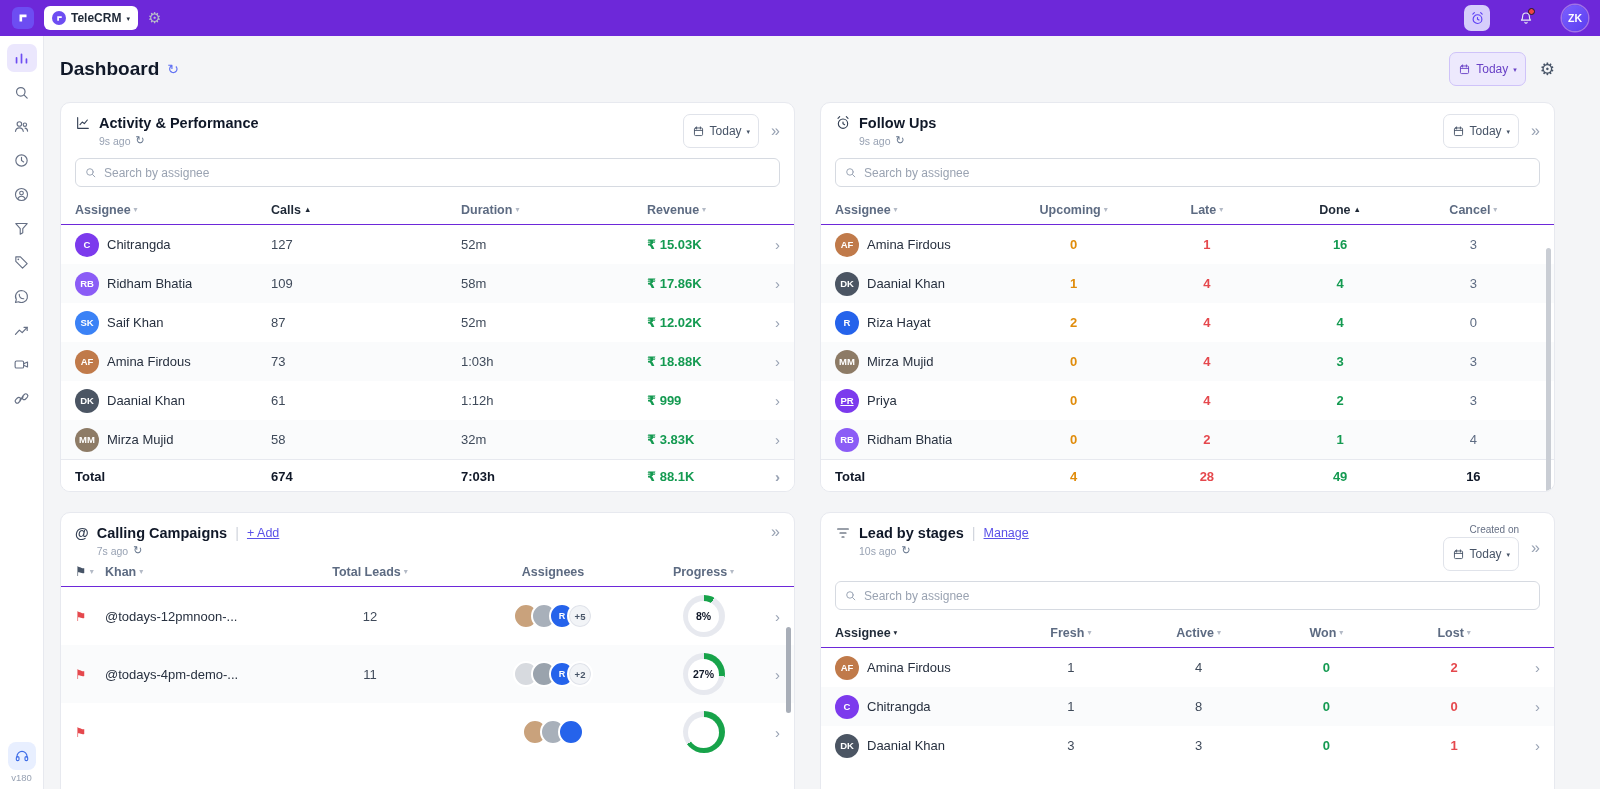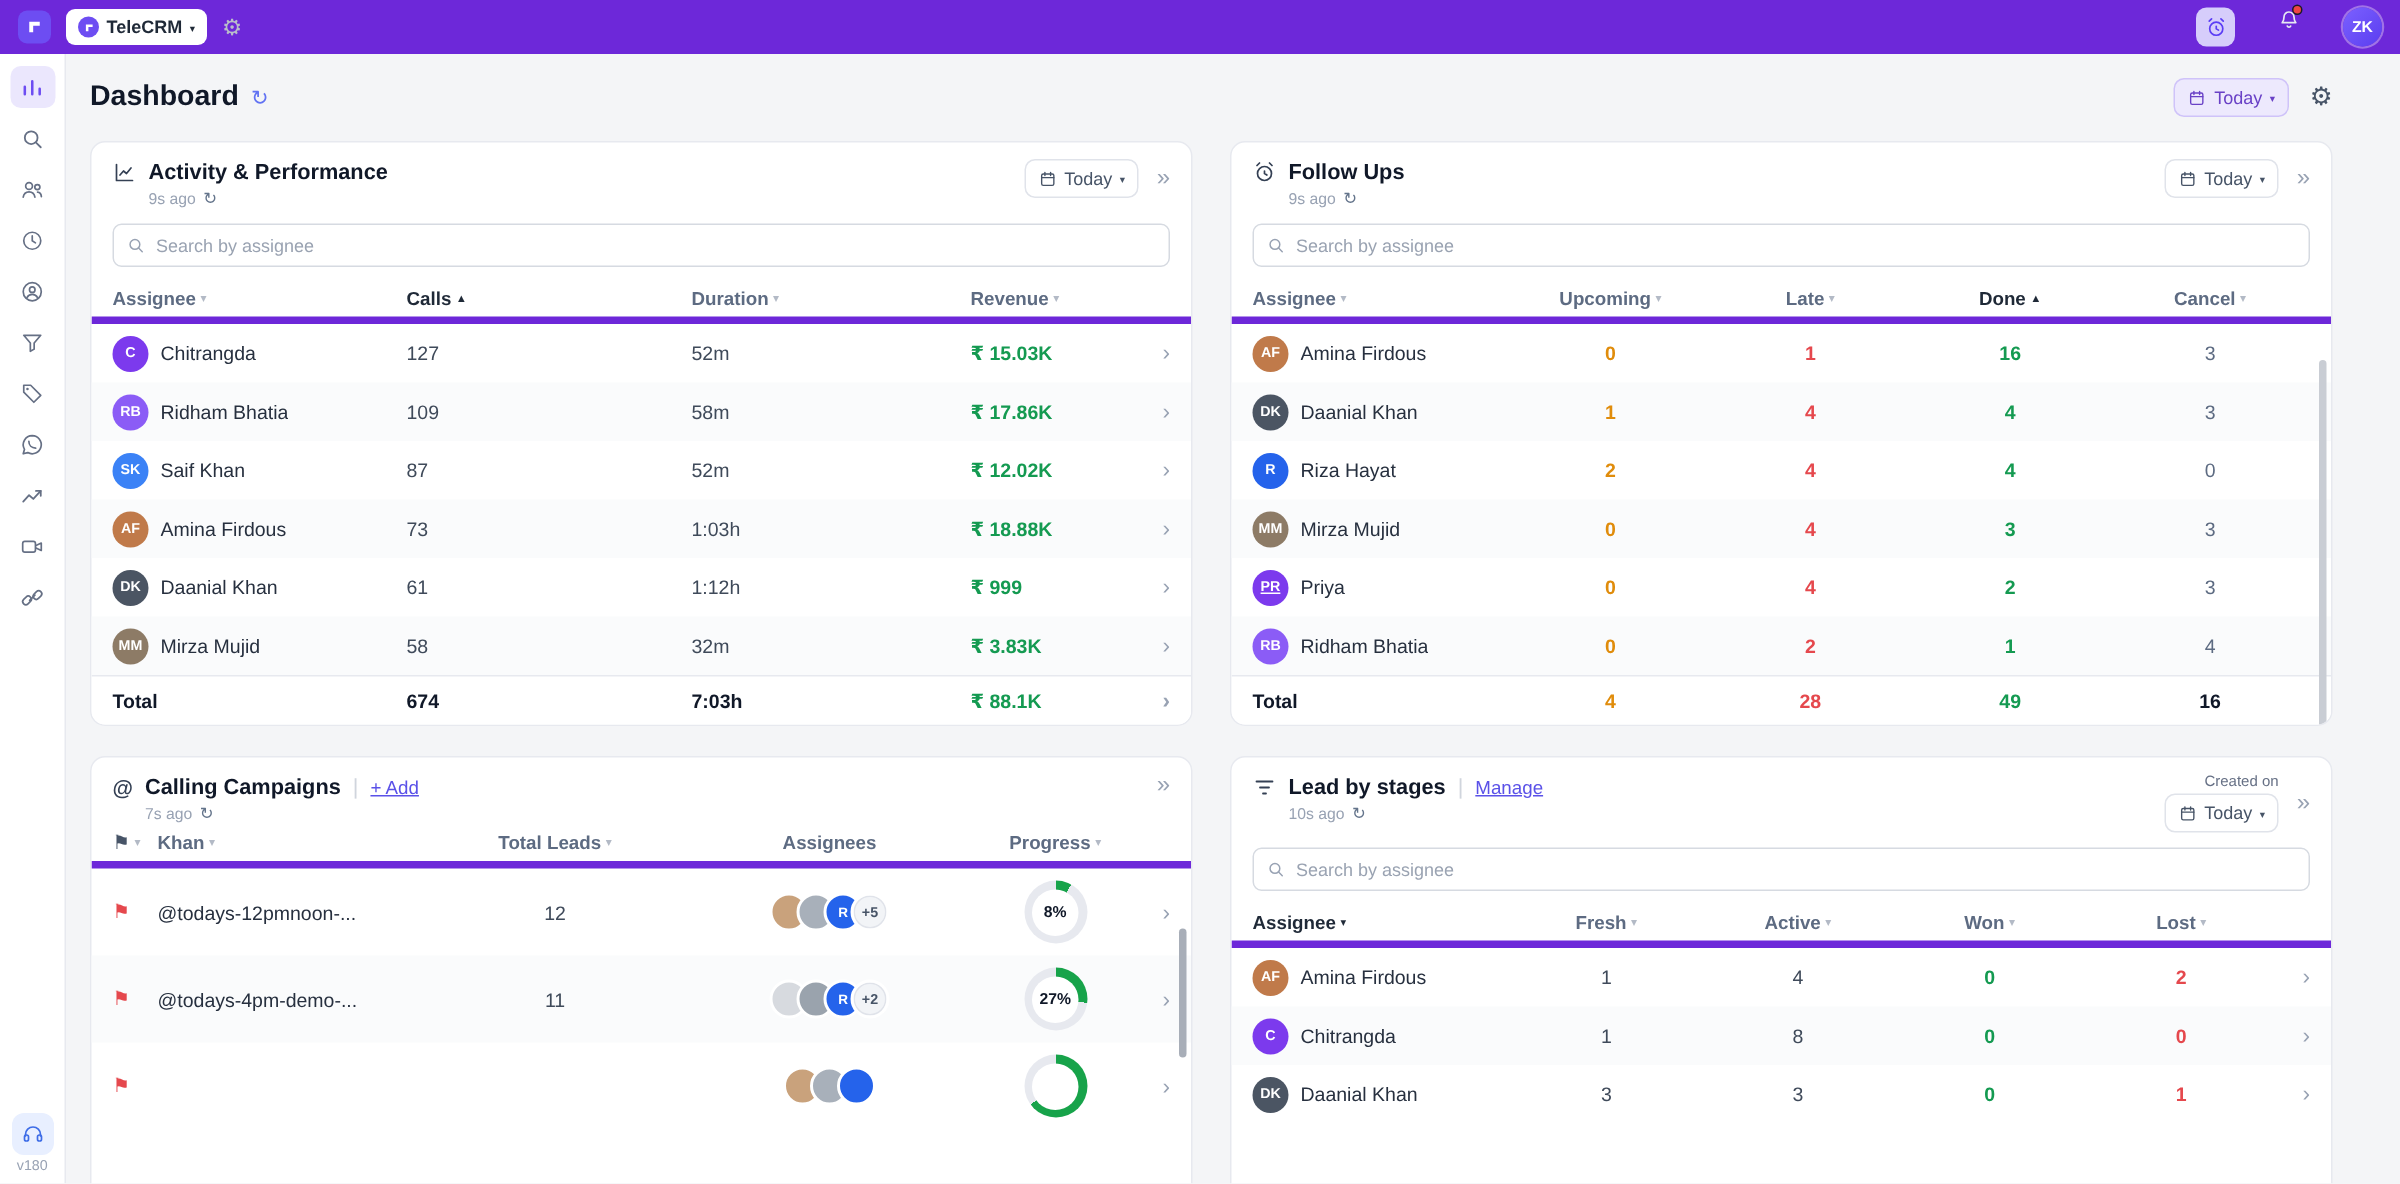--- a/index.html
+++ b/index.html
@@ -4,40 +4,40 @@
 <style>
 *{margin:0;padding:0;box-sizing:border-box}
 html,body{width:1600px;height:789px;overflow:hidden;font-family:"Liberation Sans","DejaVu Sans",sans-serif;background:#f4f5f7;color:#1f2937}
 svg{display:block}
 
 .topbar{height:36px;background:#6d28d9;display:flex;align-items:center;padding:0 12px;gap:10px}
 .logo-sq{width:22px;height:22px;border-radius:6px;background:#6d4df2;display:grid;place-items:center;flex:none}
 .app-chip{height:24px;background:#fff;border:none;border-radius:6px;display:flex;align-items:center;gap:5px;padding:0 8px;font-size:12px;font-weight:700;color:#1f2937;font-family:inherit;cursor:pointer}
 .mini-logo{width:14px;height:14px;border-radius:50%;background:#6d4df2;display:grid;place-items:center}
 .tb-gear{color:#b9bdc9;font-size:15px;cursor:pointer}
-.tb-right{margin-left:auto;display:flex;align-items:flex-start;gap:28px}
+.tb-right{margin-left:auto;display:flex;align-items:center;gap:28px}
 .alarm-btn{width:26px;height:26px;border-radius:7px;background:#d6cdfb;display:grid;place-items:center;color:#5b3df5;cursor:pointer}
 .bell-wrap{position:relative;color:#e7e9f2;cursor:pointer}
 .bell-dot{position:absolute;top:-2px;right:-1px;width:7px;height:7px;background:#ef4444;border-radius:50%;border:1.5px solid #1b1b28}
 .user-badge{width:26px;height:26px;border-radius:50%;background:linear-gradient(135deg,#7b61ff,#5b3df0);color:#fff;font-size:10.5px;font-weight:700;display:grid;place-items:center;box-shadow:0 0 0 1.5px rgba(255,255,255,.35);cursor:pointer}
 
 .layout{display:flex;height:753px}
 .sidebar{width:44px;background:#fff;border-right:1px solid #e7e9ef;display:flex;flex-direction:column;align-items:center;padding:8px 0;gap:6px;position:relative;flex:none}
 .s-item{width:30px;height:28px;border-radius:7px;display:grid;place-items:center;color:#667085;cursor:pointer}
 .s-item.active{background:#ebe7fd;color:#6d4df2}
 .s-item svg{width:17px;height:17px}
 .sb-bottom{position:absolute;bottom:6px;display:flex;flex-direction:column;align-items:center;gap:2px}
 .headset-btn{width:28px;height:28px;border-radius:8px;background:#e8efff;display:grid;place-items:center;color:#3d6ce7;cursor:pointer}
 .version{font-size:9.5px;color:#98a2b3}
 .main{flex:1;padding:16px 45px 0 16px;overflow:hidden}
 .page-head{display:flex;align-items:center;margin-bottom:16px}
 .page-title{font-size:19px;font-weight:700;color:#101828;display:flex;align-items:center;gap:8px}
 .refresh{color:#6172f3;font-size:14px;font-weight:400;cursor:pointer}
 .ph-right{margin-left:auto;display:flex;align-items:center;gap:14px}
-.chip{display:inline-flex;align-items:center;gap:5px;height:26px;padding:0 8px;background:#fff;border:1px solid #e0e3ea;border-radius:7px;font-size:12px;color:#475467;font-family:inherit;cursor:pointer;white-space:nowrap}
+.chip{display:inline-flex;align-items:center;gap:5px;height:26px;padding:16px 8px;background:#fff;border:1px solid #e0e3ea;border-radius:7px;font-size:12px;color:#475467;font-family:inherit;cursor:pointer;white-space:nowrap}
 .chip.purple{background:#ede9fd;border-color:#cfc3f9;color:#6941c6}
 .chip svg{width:13px;height:13px}
 .caret{font-size:7px;margin-top:1px}
 .gear-lg{color:#475467;font-size:17px;cursor:pointer}
 
 .cards{display:grid;grid-template-columns:735px 735px;gap:20px 25px}
 .card{background:#fff;border:1px solid #e7e9ef;border-radius:10px;position:relative;overflow:hidden}
 .card.tall{height:390px}
 .card.clip{height:430px}
 .card-head{display:flex;align-items:flex-start;padding:11px 14px 0;gap:8px}
@@ -53,21 +53,21 @@
 .more{color:#98a2b3;font-size:16px;cursor:pointer;line-height:1}
 .stack{display:flex;flex-direction:column;align-items:flex-end;gap:2px}
 .created-on{font-size:10px;color:#667085}
 
 .searchbar{margin:10px 14px 8px;position:relative}
 .searchbar svg{position:absolute;left:9px;top:8px;width:13px;height:13px;color:#98a2b3}
 .searchbar input{width:100%;height:29px;border:1px solid #d6dae1;border-radius:6px;padding:0 10px 0 28px;font-size:12px;color:#344054;font-family:inherit;outline:none;background:#fff}
 .searchbar input::placeholder{color:#9aa3b2}
 
 .thead,.trow{display:grid;align-items:center;padding:0 14px}
-.thead{height:30px;border-bottom:5px solid #6d28d9}
+.thead{height:30px;border-bottom:1px solid #6d28d9}
 .th{font-size:12.5px;font-weight:700;color:#5d6b82;display:flex;align-items:center;gap:3px;cursor:pointer}
 .th.tc{justify-content:center}
 .th .sort{font-size:8px;color:#b3bac6}
 .th.sorted{color:#1f2937}
 .th.sorted .sort{color:#1f2937;font-size:7.5px}
 .trow{height:39px;font-size:13px;color:#3f4a5a;cursor:pointer}
 .trow.alt{background:#fafbfc}
 .trow.cmp{height:58px}
 .g-act{grid-template-columns:196px 190px 186px 1fr 18px}
 .g-fu{grid-template-columns:172px 1fr 1fr 1fr 1fr}

